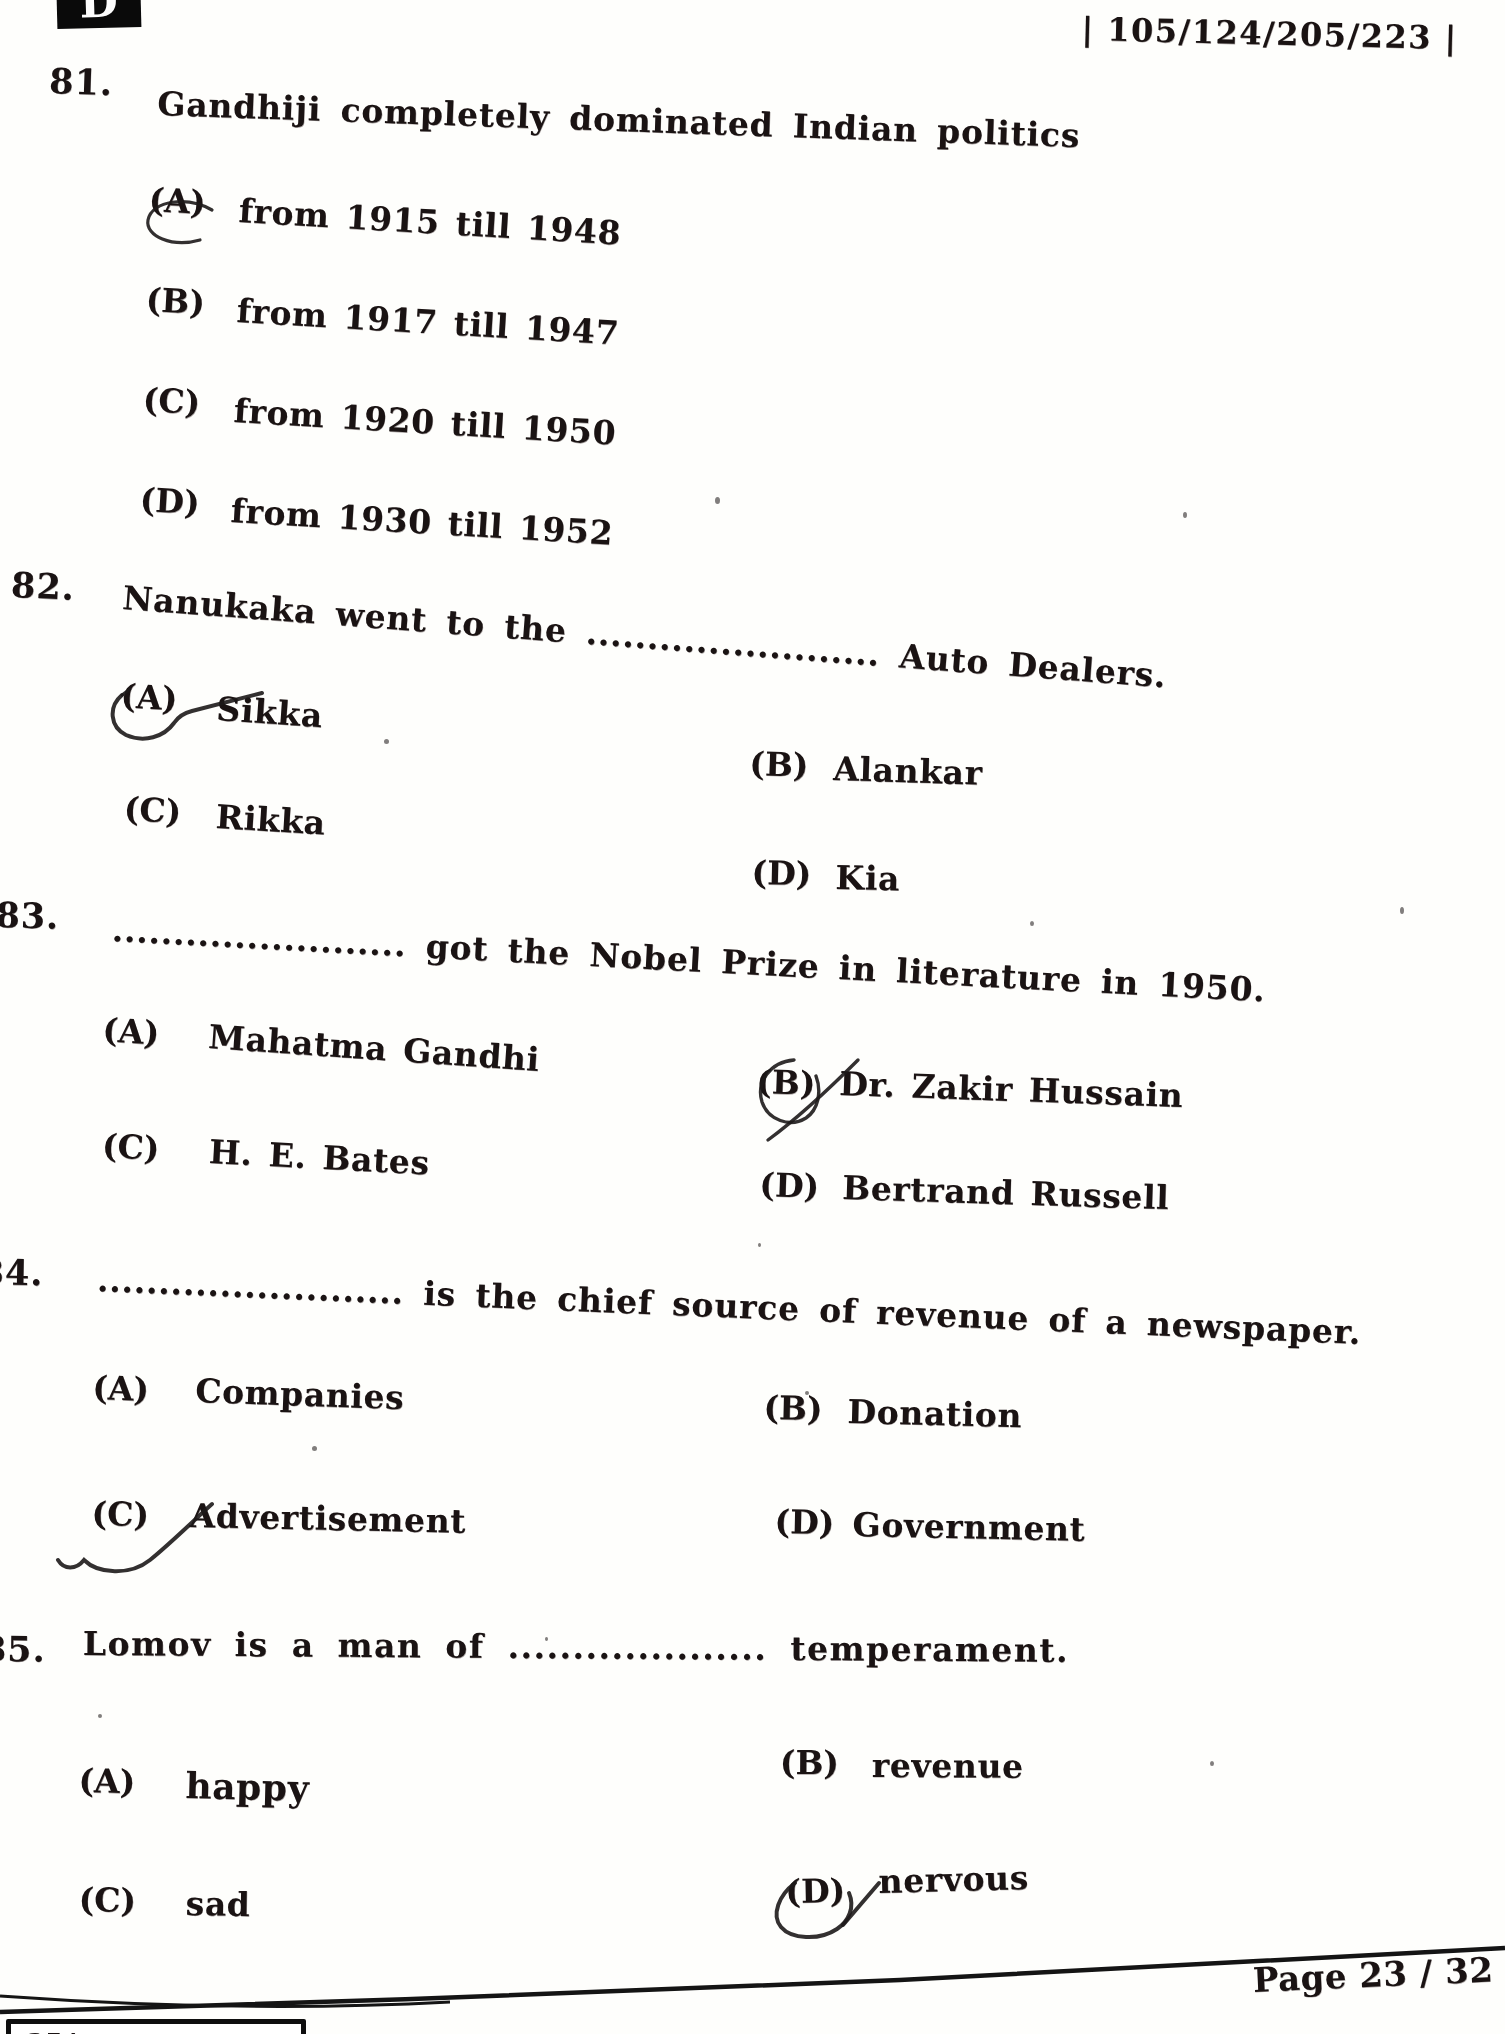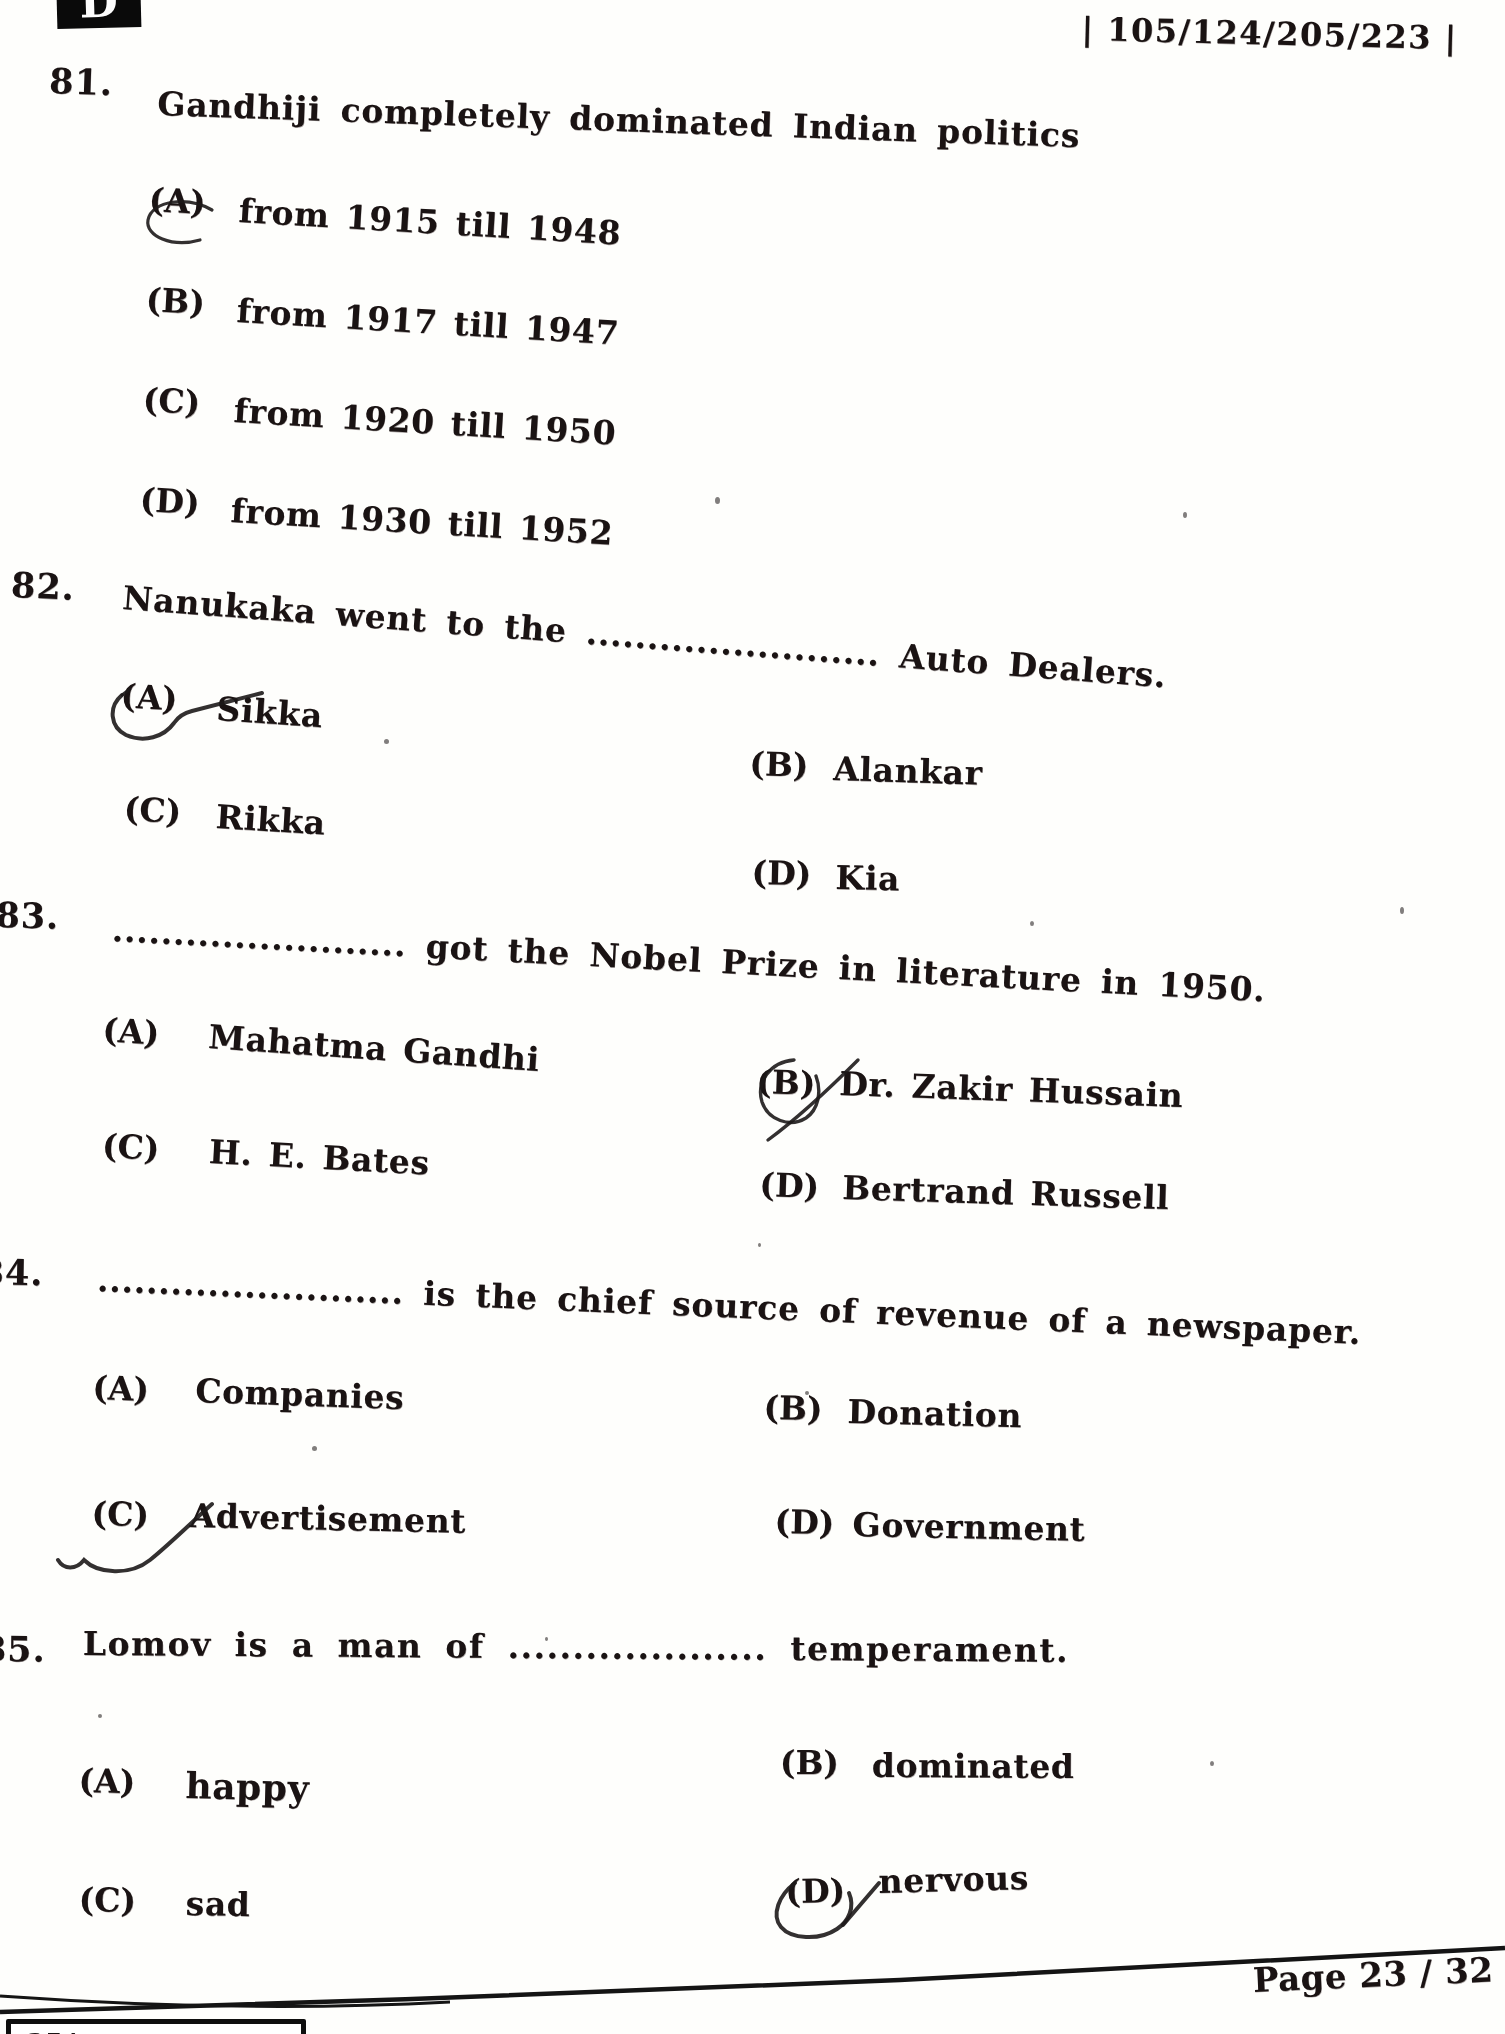--- a/index.html
+++ b/index.html
@@ -125,21 +125,21 @@
   <div class="txt olabel" style="left:775px;top:1502px;transform:rotate(1.2deg);">(D)</div>
   <div class="txt otext" style="left:853px;top:1505px;transform:rotate(1.2deg);">Government</div>
 
   <div class="txt qnum" style="left:-18px;top:1628px;transform:rotate(0.5deg);">85.</div>
   <div class="txt qtext" style="left:83px;top:1624px;transform:rotate(0.4deg);letter-spacing:1.5px;word-spacing:10px;">Lomov is a man of .................... temperament.</div>
 
   <div class="txt olabel" style="left:79px;top:1761px;transform:rotate(1.4deg);">(A)</div>
   <div class="txt otext" style="left:186px;top:1764px;transform:rotate(1.4deg);font-size:36px;">happy</div>
 
   <div class="txt olabel" style="left:780px;top:1743px;transform:rotate(0.3deg);">(B)</div>
-  <div class="txt otext" style="left:872px;top:1746px;transform:rotate(0.3deg);">dominated</div>
+  <div class="txt otext" style="left:872px;top:1746px;transform:rotate(0.3deg);">revenue</div>
 
   <div class="txt olabel" style="left:79px;top:1880px;transform:rotate(1deg);">(C)</div>
   <div class="txt otext" style="left:186px;top:1884px;transform:rotate(1deg);">sad</div>
 
   <div class="txt olabel" style="left:785px;top:1872px;transform:rotate(-1deg);">(D)</div>
   <div class="txt otext" style="left:878px;top:1862px;transform:rotate(-1.5deg);">nervous</div>
   <svg class="mark-svg" style="left:757px;top:1857px;" width="170" height="100" viewBox="0 0 170 100">
     <path d="M 38,26 C 22,38 14,58 24,70 C 34,82 62,84 80,72 C 92,64 98,50 92,36"></path>
     <path d="M 86,68 C 98,54 110,40 122,26"></path>
   </svg>

